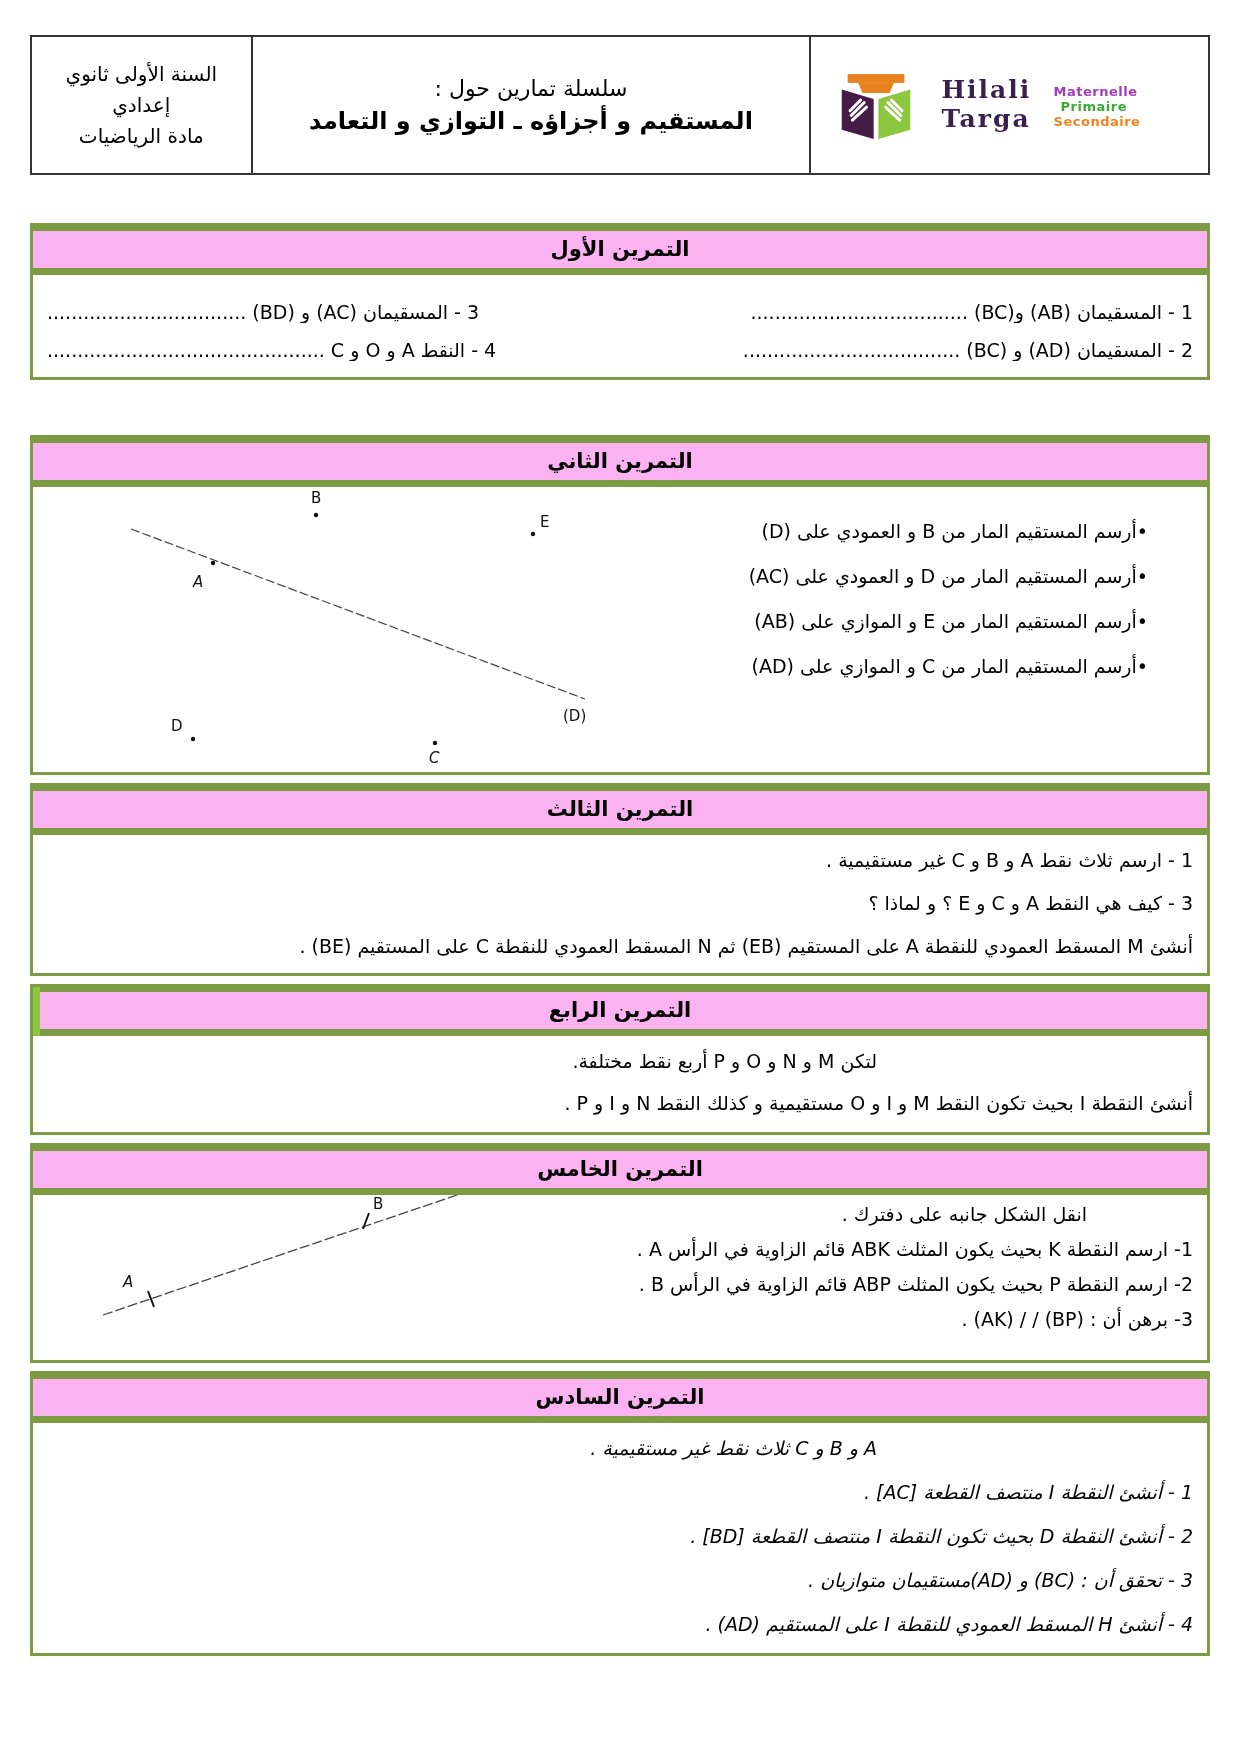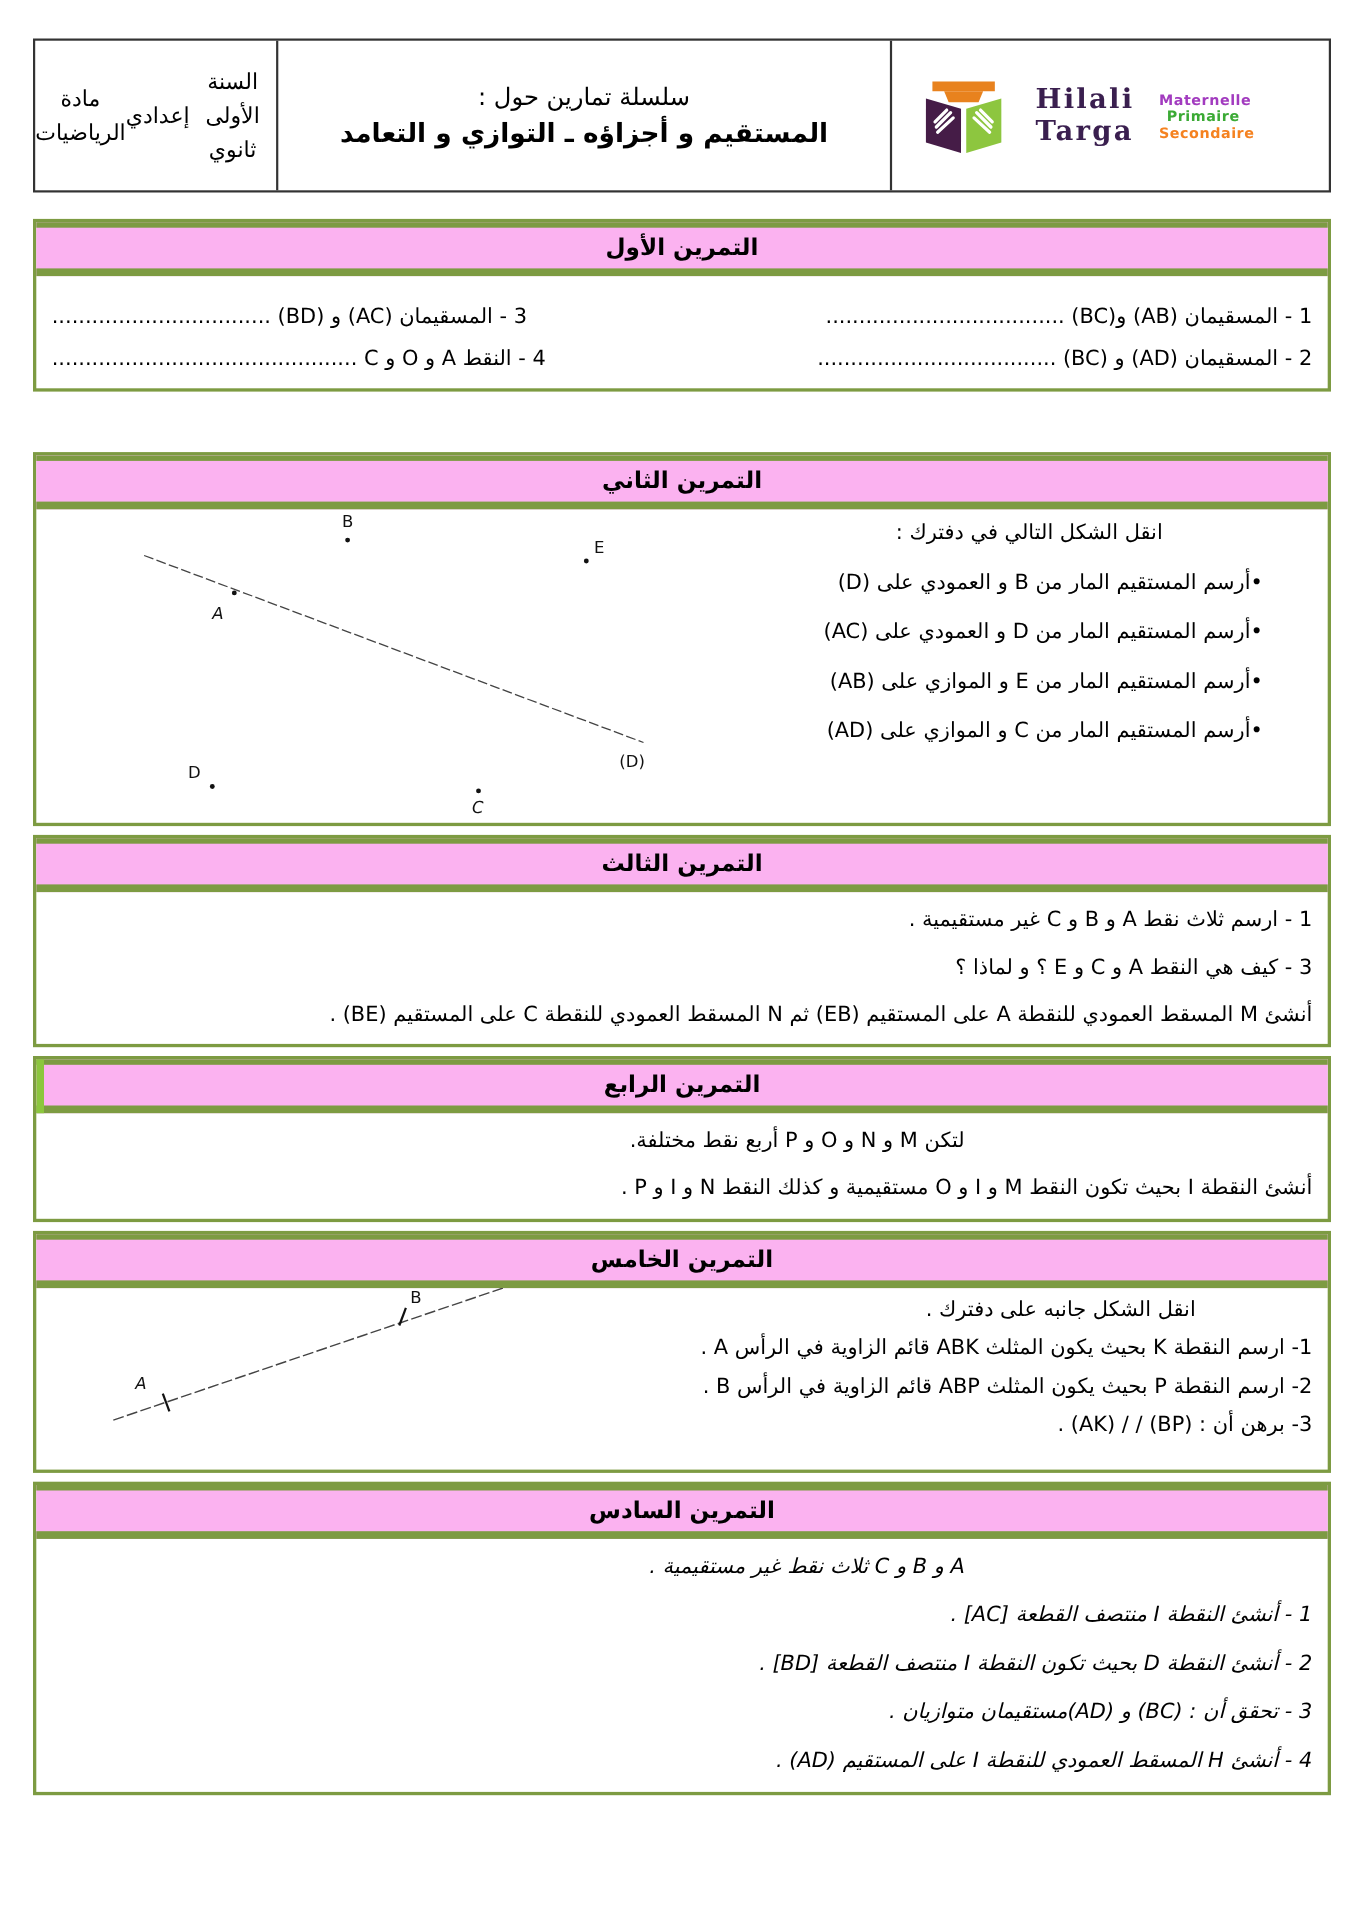--- a/index.html
+++ b/index.html
@@ -14,21 +14,21 @@
     overflow:hidden;
   }
   
   .header-table{
     display:flex;margin:35px 30px 0;height:140px;
     border:2px solid #333;box-sizing:border-box;
   }
   .cell{box-sizing:border-box;height:100%;}
   .cell.info{
     width:243px;border-right:2px solid #333;
-    display:flex;flex-direction:row;justify-content:center;align-items:center;
+    display:flex;flex-direction:column;justify-content:center;align-items:center;
     font-size:20px;line-height:1.55;text-align:center;direction:rtl;
   }
   .cell.title-cell{
     width:616px;border-right:2px solid #333;
     display:flex;flex-direction:column;justify-content:center;align-items:center;
     direction:rtl;text-align:center;
   }
   .title-cell .t1{font-size:22px;margin-bottom:6px;}
   .title-cell .t2{font-size:24px;font-weight:bold;}
   .cell.logo-cell{
@@ -40,21 +40,21 @@
     color:#3A1F4F;letter-spacing:2px;margin-top:-4px;
   }
   .logo-sub{font-size:13px;font-weight:bold;margin-top:0;letter-spacing:.5px;}
   .logo-sub .s1{color:#A23BBF;}
   .logo-sub .s2{color:#3BAA35;margin:0 7px;}
   .logo-sub .s3{color:#F58220;}
   
   .ex{
     margin:8px 30px 0;border:3px solid var(--green);box-sizing:border-box;background:#fff;
   }
-  #ex1{margin-top:24px;}
+  #ex1{margin-top:48px;}
   #ex2{margin-top:55px;}
   .ex-head{
     position:relative;background:var(--pink);
     border-top:5px solid var(--green);border-bottom:7px solid var(--green);
     text-align:center;font-weight:bold;font-size:21px;
     padding:6px 0 7px;direction:rtl;
   }
   .ex-head .sliver{
     position:absolute;left:0;top:-5px;bottom:-7px;width:7px;background:#8CC63E;
   }
@@ -170,21 +170,20 @@
         <text x="477" y="40">E</text>
         <circle cx="150" cy="76" r="2.2" fill="#111"></circle>
         <text x="130" y="100" font-style="italic">A</text>
         <text x="108" y="244">D</text>
         <circle cx="130" cy="252" r="2.2" fill="#111"></circle>
         <circle cx="372" cy="256" r="2.2" fill="#111"></circle>
         <text x="366" y="276" font-style="italic">C</text>
         <text x="500" y="234">(D)</text>
       </svg>
       <div class="ex2-text">
-        <div class="line intro2">انقل الشكل التالي في دفترك :</div>
         <div class="line bullet">•أرسم المستقيم المار من B و العمودي على ‎(D)‎</div>
         <div class="line bullet">•أرسم المستقيم المار من D و العمودي على ‎(AC)‎</div>
         <div class="line bullet">•أرسم المستقيم المار من E و الموازي على ‎(AB)‎</div>
         <div class="line bullet">•أرسم المستقيم المار من C و الموازي على ‎(AD)‎</div>
       </div>
     </div>
   </section>
 
   <section class="ex" id="ex3">
     <div class="ex-head">

